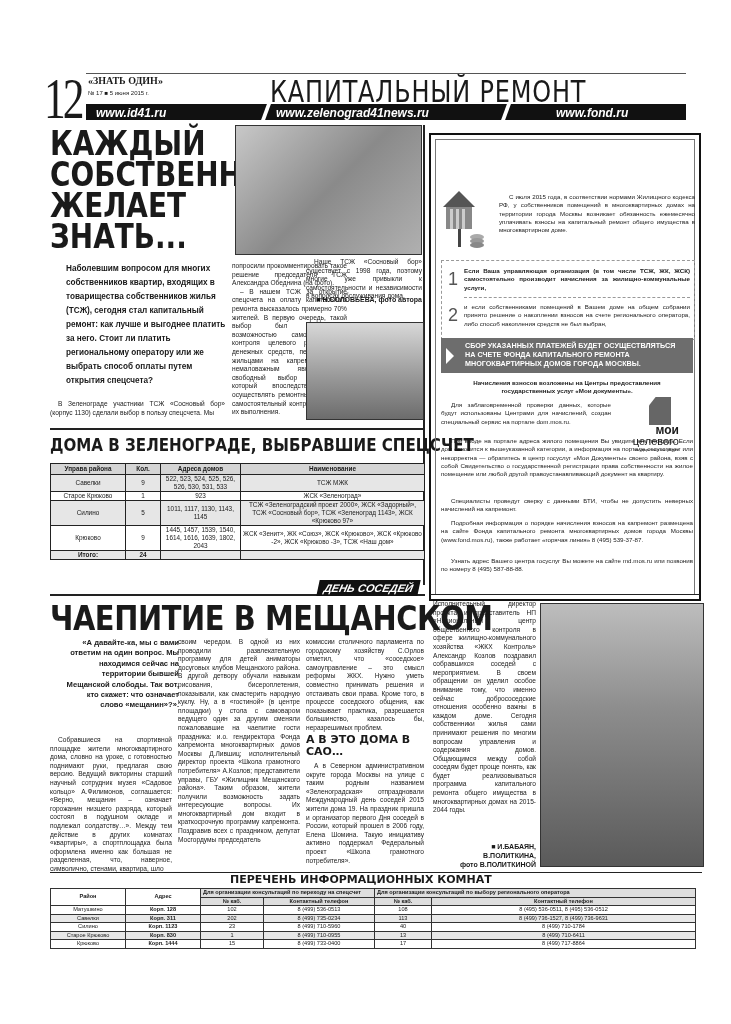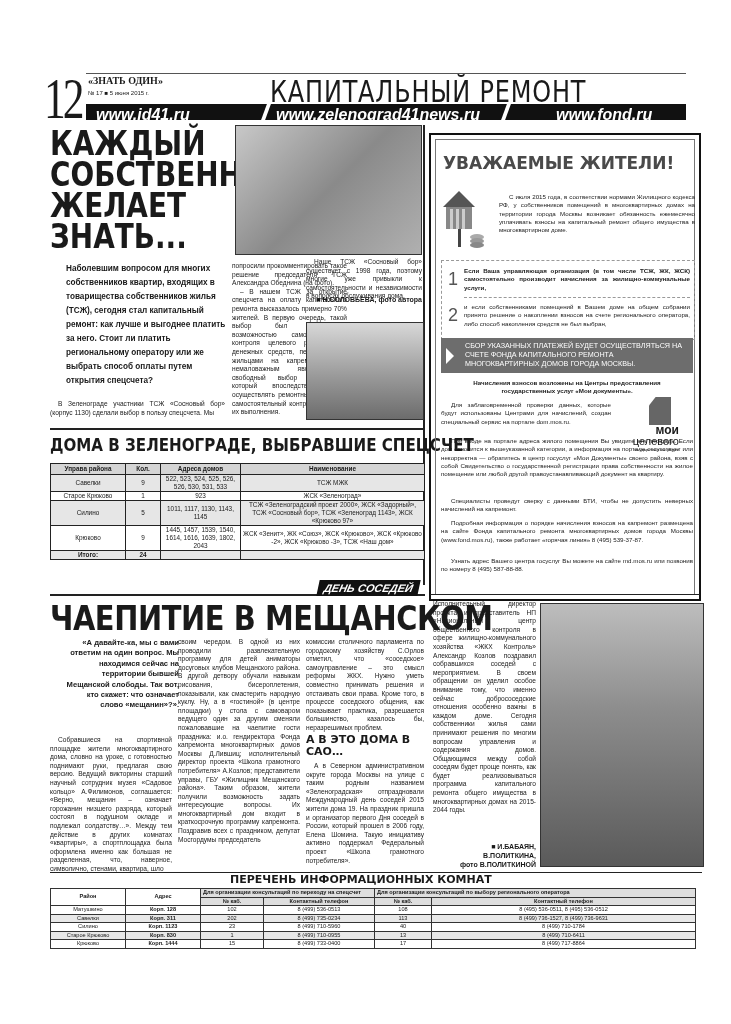--- a/index.html
+++ b/index.html
@@ -4,21 +4,21 @@
 <style>
   html,body{margin:0;padding:0;background:#fff;}
   body{width:731px;height:1024px;position:relative;overflow:hidden;font-family:"Liberation Sans",sans-serif;color:#1a1a1a;}
   .abs{position:absolute;}
   
   .pagenum{left:44px;top:70px;font-family:"Liberation Serif",serif;font-size:58px;line-height:58px;letter-spacing:-4px;transform:scaleX(0.75);transform-origin:left top;}
   .topline{left:86px;top:73px;width:600px;height:1px;background:#555;}
   .paper-name{left:88px;top:75px;font-family:"Liberation Serif",serif;font-weight:bold;font-size:10px;}
   .issue{left:88px;top:90px;font-size:6px;}
   .section-title{left:270px;top:74px;font-size:30px;letter-spacing:1px;transform:scaleX(0.8);transform-origin:left top;font-family:"DejaVu Sans",sans-serif;font-weight:normal;}
-  .sitebar{left:86px;top:104px;width:600px;height:16px;background:#111;color:#fff;font-size:16px;font-weight:bold;font-style:italic;}
+  .sitebar{left:86px;top:104px;width:600px;height:16px;background:#111;color:#fff;font-size:12px;font-weight:bold;font-style:italic;}
   .sitebar span{position:absolute;top:2px;}
   .slash{position:absolute;top:0;width:4px;height:16px;background:#fff;transform:skewX(-20deg);}
   
   .h1{left:50px;top:128px;font-size:34px;line-height:31px;font-weight:bold;font-family:"DejaVu Sans",sans-serif;transform:scaleX(0.82);transform-origin:left top;}
   .photo{background:linear-gradient(135deg,#c8c8c8,#8a8a8a 50%,#b0b0b0);border:1px solid #333;}
   .lead{left:66px;top:262px;width:160px;font-size:8.2px;line-height:14px;font-weight:bold;}
   .body{font-size:6.6px;line-height:8.6px;text-align:justify;}
   .sig{font-size:7px;font-weight:bold;text-align:right;}
   .rule{height:2px;background:#222;}
   .h2{font-weight:bold;font-family:"DejaVu Sans",sans-serif;}
@@ -28,21 +28,21 @@
   .t1 th{background:#d5d5d5;height:10px;}
   .t1 tr.g td{background:#e6e6e6;}
   .badge{background:#111;color:#fff;font-weight:bold;font-style:italic;font-size:11px;padding:2px 6px;transform:skewX(-12deg);}
   
   .infobox{left:429px;top:133px;width:272px;height:468px;border:2px solid #111;box-sizing:border-box;}
   .infoinner{position:absolute;left:4px;top:4px;right:4px;bottom:4px;border:1px solid #777;}
   .ib-title{left:12px;top:18px;font-size:17px;font-weight:bold;color:#4a4a4a;font-family:"DejaVu Sans",sans-serif;}
   .ib-text{font-size:6.2px;line-height:8.3px;text-align:justify;}
   .steps{left:10px;top:125px;width:252px;height:78px;border:1px dashed #999;}
   .stepnum{font-size:18px;color:#555;}
-  .gray-banner{left:10px;top:203px;width:252px;height:35px;background:#6d6d6d;color:#fff;font-size:7.2px;font-weight:normal;line-height:9px;}
+  .gray-banner{left:10px;top:203px;width:252px;height:35px;background:#6d6d6d;color:#fff;font-size:7.2px;font-weight:bold;line-height:9px;}
   
   .h3{left:50px;top:598px;font-size:34px;font-weight:bold;font-family:"DejaVu Sans",sans-serif;transform:scaleX(0.85);transform-origin:left top;letter-spacing:-0.5px;}
   .t2{left:50px;top:888px;width:646px;font-size:5.6px;}
   .t2 td,.t2 th{border:1px solid #333;text-align:center;line-height:7.5px;padding:0 2px;}
   .t2 th{background:#dedede;font-weight:bold;}
   .t2 tr.g td{background:#e8e8e8;}
 </style>
 </head>
 <body>
 
@@ -120,21 +120,20 @@
       <td style="font-weight:bold">Итого:</td>
       <td style="font-weight:bold">24</td>
       <td></td>
       <td></td>
     </tr>
   </tbody>
 </table>
 
 <div class="abs infobox">
   <div class="infoinner"></div>
-  <div class="abs ib-title">УВАЖАЕМЫЕ ЖИТЕЛИ!</div>
   <div class="abs" style="left:10px;top:50px;width:45px;height:65px;">
     <svg width="45" height="65" viewBox="0 0 45 65">
       <polygon points="2,22 18,6 34,22" fill="#555"></polygon>
       <rect x="5" y="22" width="26" height="22" fill="#888"></rect>
       <rect x="9" y="24" width="3" height="20" fill="#ccc"></rect>
       <rect x="15" y="24" width="3" height="20" fill="#ccc"></rect>
       <rect x="21" y="24" width="3" height="20" fill="#ccc"></rect>
       <rect x="17" y="44" width="3" height="18" fill="#444"></rect>
       <ellipse cx="36" cy="52" rx="7" ry="3" fill="#aaa"></ellipse>
       <ellipse cx="36" cy="56" rx="7" ry="3" fill="#999"></ellipse>

